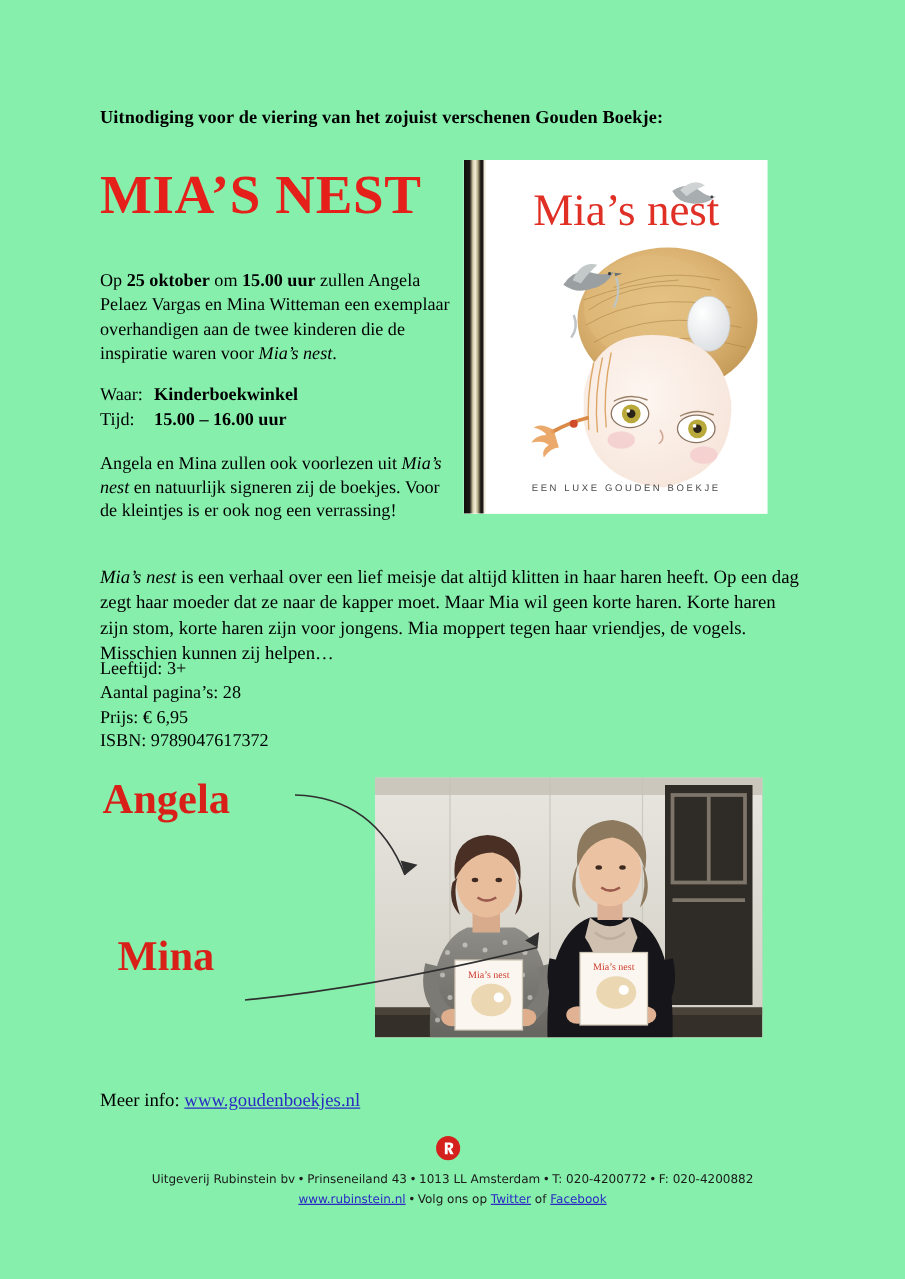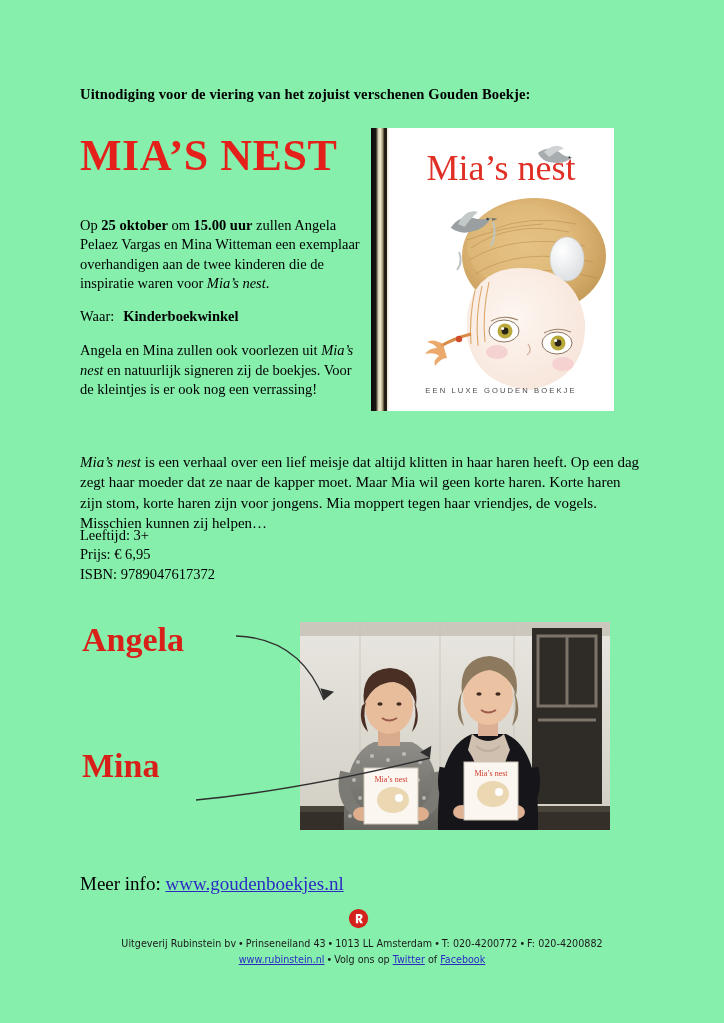--- a/index.html
+++ b/index.html
@@ -113,21 +113,21 @@
   .name-label {
     position: absolute;
     color: #d81f18;
     font-weight: bold;
     font-size: 34px;
     line-height: 1;
     white-space: nowrap;
     text-align: center;
   }
   .name-angela { left: 82px; top: 623px; }
-  .name-mina   { left: 82px; top: 749px; }
+  .name-mina   { left: 94px; top: 749px; }
 
   
   .arrows {
     position: absolute;
     left: 0;
     top: 0;
     width: 724px;
     height: 1023px;
     pointer-events: none;
   }
@@ -142,21 +142,21 @@
     overflow: hidden;
     background: #cfcabf;
   }
   .photo-svg { display: block; width: 100%; height: 100%; }
 
   
   .more-info {
     position: absolute;
     left: 80px;
     top: 872px;
-    font-size: 19px;
+    font-size: 15px;
     line-height: 1.3;
     white-space: nowrap;
   }
   .link {
     color: #2b2bc4;
     text-decoration: underline;
   }
 
   
   .logo {
@@ -299,30 +299,35 @@
 
   <div class="left-col">
     <p><span>Op </span><b>25 oktober</b><span> om </span><b>15.00 uur</b><span> zullen Angela Pelaez Vargas en Mina Witteman een exemplaar overhandigen aan de twee kinderen die de inspiratie waren voor </span><i>Mia’s nest</i><span>.</span></p>
 
     <table class="where-table">
       <tbody>
           <tr>
         <td class="label">Waar:</td>
         <td class="value">Kinderboekwinkel</td>
       </tr>
+      <tr>
+        <td class="label">Tijd:</td>
+        <td class="value">15.00 – 16.00 uur</td>
+      </tr>
     </tbody>
       </table>
 
     <p><span>Angela en Mina zullen ook voorlezen uit </span><i>Mia’s nest</i><span> en natuurlijk signeren zij de boekjes. Voor de kleintjes is er ook nog een verrassing!</span></p>
   </div>
 
   <div class="synopsis"><i>Mia’s nest</i><span> is een verhaal over een lief meisje dat altijd klitten in haar haren heeft. Op een dag zegt haar moeder dat ze naar de kapper moet. Maar Mia wil geen korte haren. Korte haren zijn stom, korte haren zijn voor jongens. Mia moppert tegen haar vriendjes, de vogels. Misschien kunnen zij helpen…</span></div>
 
   <div class="specs">
     <div>Leeftijd: 3+</div>
+    <div>Aantal pagina’s: 28</div>
     <div>Prijs: € 6,95</div>
     <div>ISBN: 9789047617372</div>
   </div>
 
   <div class="name-label name-angela">Angela</div>
   <div class="name-label name-mina">Mina</div>
 
   <div class="photo-wrap">
     <svg class="photo-svg" viewBox="0 0 310 208" preserveAspectRatio="none">
       <defs>

